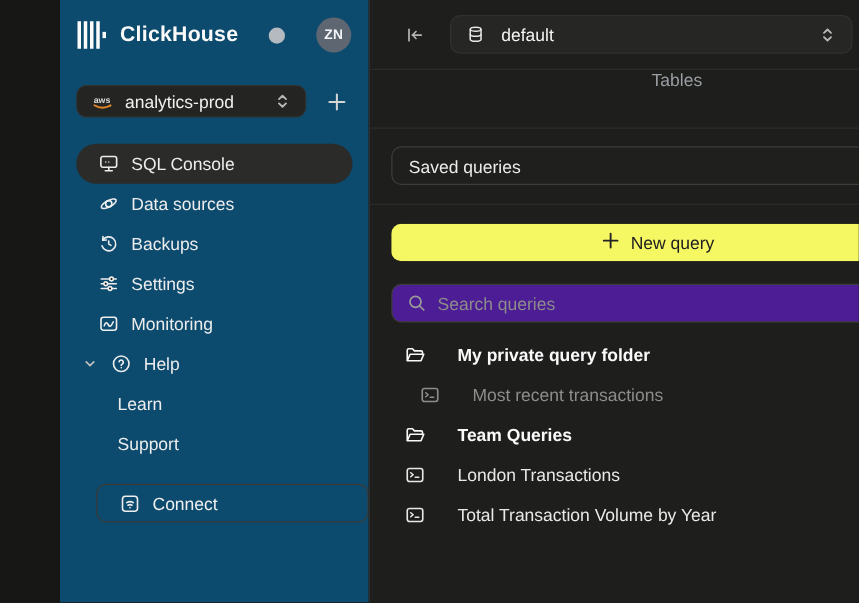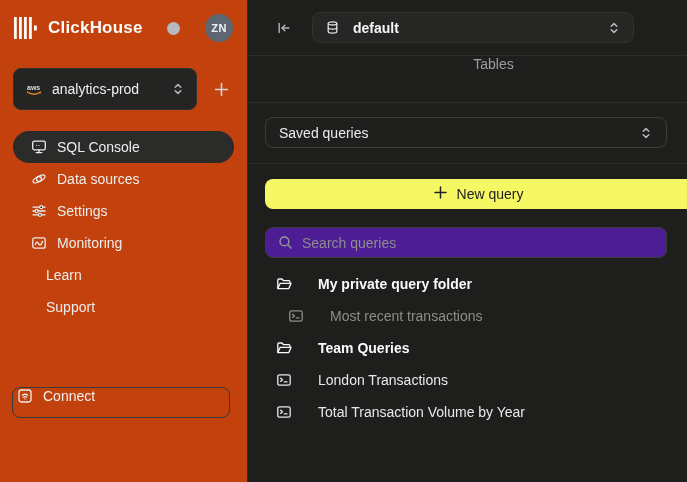--- a/index.html
+++ b/index.html
@@ -5,33 +5,33 @@
   * { margin:0; padding:0; box-sizing:border-box; }
   html,body { width:687px; height:482px; }
   body {
     font-family:"Liberation Sans", sans-serif;
     background:#171716; color:#ececec; overflow:hidden;
     -webkit-font-smoothing:antialiased;
   }
   .app { position:relative; width:687px; height:482px; display:flex; }
 
   
-  .sidebar { position:relative; width:247px; height:100%; background:#c2410c; flex:0 0 247px; }
+  .sidebar { position:relative; width:247px; height:100%; background:#0c4a6e; flex:0 0 247px;margin-left:48px; }
   .brand-row { display:flex; align-items:center; height:56px; padding:0 14px; }
   .logo { display:flex; align-items:center; margin-right:9px; }
   .brand { font-size:17px; font-weight:700; color:#fafafa; letter-spacing:.2px; }
   .status-dot { width:13px; height:13px; border-radius:50%; background:#b5b9c0; margin-left:24px; }
   .avatar {
     width:28px; height:28px; border-radius:50%; background:#5e6671; color:#f2f4f6;
     font-size:11px; font-weight:700; display:flex; align-items:center; justify-content:center;
     margin-left:auto; letter-spacing:.3px;
   }
   .org-row { display:flex; align-items:center; margin:12px 14px 0 13px; }
   .org-select {
-    display:flex; align-items:center; gap:9px; height:42px; padding:0 10px 0 11px;
+    display:flex; align-items:center; gap:9px; height:26px; padding:0 10px 0 11px;
     background:#242423; border:1px solid #30302e; border-radius:8px; color:#f0f0f0;
     font-size:14px; cursor:pointer; width:184px; font-family:inherit;
   }
   .org-select .lbl { flex:1; text-align:left; }
   .aws-badge { position:relative; width:18px; height:13px; display:inline-block; }
   .add-btn {
     margin-left:auto; width:24px; height:24px; background:none; border:none; cursor:pointer;
     display:flex; align-items:center; justify-content:center;
   }
   nav { margin-top:21px; padding:0 13px; }
@@ -40,36 +40,36 @@
     border-radius:16px; font-size:14px; color:#ededed; cursor:pointer;
   }
   .nav-item.active { background:#2b2b29; }
   .nav-item.has-caret { padding-left:4px; }
   .nav-item .caret { width:14px; display:flex; justify-content:center; }
   .sub-item {
     display:flex; align-items:center; height:32px; padding-left:33px;
     font-size:14px; color:#ededed; cursor:pointer;
   }
   .connect-btn {
-    position:absolute; left:12px; top:387px; width:218px; height:31px;
+    position:absolute; left:29px; top:387px; width:218px; height:31px;
     background:none; border:1px solid #3a3a38; border-radius:8px; color:#f0f0f0;
-    font-size:14px; font-family:inherit; display:flex; gap:10px;
-    padding-left:4px; cursor:pointer;
+    font-size:14px; font-family:inherit; display:flex; align-items:center; gap:10px;
+    padding-left:18px; cursor:pointer;
   }
   .icon16 { width:16px; height:16px; flex:0 0 16px; }
   .icon16 svg, .icon14 svg { display:block; }
 
   
   .panel { position:relative; flex:1; background:#1e1e1c; border-left:1px solid #2e2e2c; }
   .panel-header { display:flex; align-items:center; height:56px; border-bottom:1px solid #2c2c2a; padding:0 20px 0 26px; }
   .collapse-btn { background:none; border:none; cursor:pointer; padding:2px; display:flex; }
   .db-select {
     display:flex; align-items:center; gap:12px; height:31px; width:322px; margin-left:18px;
     background:#262624; border:1px solid #313130; border-radius:8px; padding:0 11px 0 12px;
-    color:#f5f5f5; font-size:14px; font-weight:700; cursor:pointer; font-family:inherit;
+    color:#f5f5f5; font-size:14px; font-weight:400; cursor:pointer; font-family:inherit;
   }
   .db-select .lbl { flex:1; text-align:left; }
   .refresh-btn { background:none; border:none; cursor:pointer; margin-left:auto; display:flex; padding:2px; }
 
   .tabs { display:flex; height:47px; border-bottom:1px solid #2c2c2a; }
   .tab {
     flex:1; display:flex; align-items:flex-start; justify-content:center; position:relative;
     font-size:14px; color:#9a9fa4; cursor:pointer;
   }
   .tab.active { color:#fbfbfb; font-weight:700; }
@@ -184,20 +184,30 @@
       <div class="nav-item">
         <span class="icon16">
           <svg width="16" height="16" viewBox="0 0 16 16" fill="none" stroke="#ededed" stroke-width="1.3">
             <circle cx="8" cy="8" r="2.5"></circle>
             <ellipse cx="8" cy="8" rx="6.6" ry="2.5" transform="rotate(-28 8 8)"></ellipse>
           </svg>
         </span>
         <span>Data sources</span>
       </div>
 
+      <div class="nav-item">
+        <span class="icon16">
+          <svg width="16" height="16" viewBox="0 0 16 16" fill="none" stroke="#ededed" stroke-width="1.3" stroke-linecap="round" stroke-linejoin="round">
+            <path d="M3.2 5.2 A5.6 5.6 0 1 1 2.6 9.6"></path>
+            <path d="M3.4 2.2 l-.2 3 3-.2"></path>
+            <path d="M8 5.8 v2.4 l1.8 1.1"></path>
+          </svg>
+        </span>
+        <span>Backups</span>
+      </div>
 
       <div class="nav-item">
         <span class="icon16">
           <svg width="16" height="16" viewBox="0 0 16 16" fill="none" stroke="#ededed" stroke-width="1.3" stroke-linecap="round">
             <line x1="2" y1="4.2" x2="14" y2="4.2"></line>
               <circle cx="10.2" cy="4.2" r="1.5" fill="#171716"></circle>
             <line x1="2" y1="8" x2="14" y2="8"></line>
               <circle cx="5.6" cy="8" r="1.5" fill="#171716"></circle>
             <line x1="2" y1="11.8" x2="14" y2="11.8"></line>
               <circle cx="9" cy="11.8" r="1.5" fill="#171716"></circle>
@@ -209,20 +219,35 @@
       <div class="nav-item">
         <span class="icon16">
           <svg width="16" height="16" viewBox="0 0 16 16" fill="none" stroke="#ededed" stroke-width="1.3" stroke-linecap="round" stroke-linejoin="round">
             <rect x="1.8" y="2.8" width="12.4" height="10.4" rx="2"></rect>
             <path d="M4.4 9.6 C5.4 6.6 6.4 6.6 7.5 8.6 C8.6 10.6 9.7 10.6 10.7 8.2 L11.6 6.4"></path>
           </svg>
         </span>
         <span>Monitoring</span>
       </div>
 
+      <div class="nav-item has-caret">
+        <span class="caret">
+          <svg width="10" height="10" viewBox="0 0 10 10" fill="none" stroke="#bdbdbd" stroke-width="1.4" stroke-linecap="round" stroke-linejoin="round">
+            <path d="M2 3.5 5 6.5 8 3.5"></path>
+          </svg>
+        </span>
+        <span class="icon16">
+          <svg width="16" height="16" viewBox="0 0 16 16" fill="none" stroke="#ededed" stroke-width="1.3" stroke-linecap="round">
+            <circle cx="8" cy="8" r="6.2"></circle>
+            <path d="M6.3 6.4 a1.7 1.7 0 1 1 2.4 1.9 c-.5.25-.7.6-.7 1.1"></path>
+            <circle cx="8" cy="11.2" r=".65" fill="#ededed" stroke="none"></circle>
+          </svg>
+        </span>
+        <span>Help</span>
+      </div>
 
       <div class="sub-item">
         <span>Learn</span>
       </div>
       <div class="sub-item">
         <span>Support</span>
       </div>
     </nav>
 
     <button class="connect-btn">

